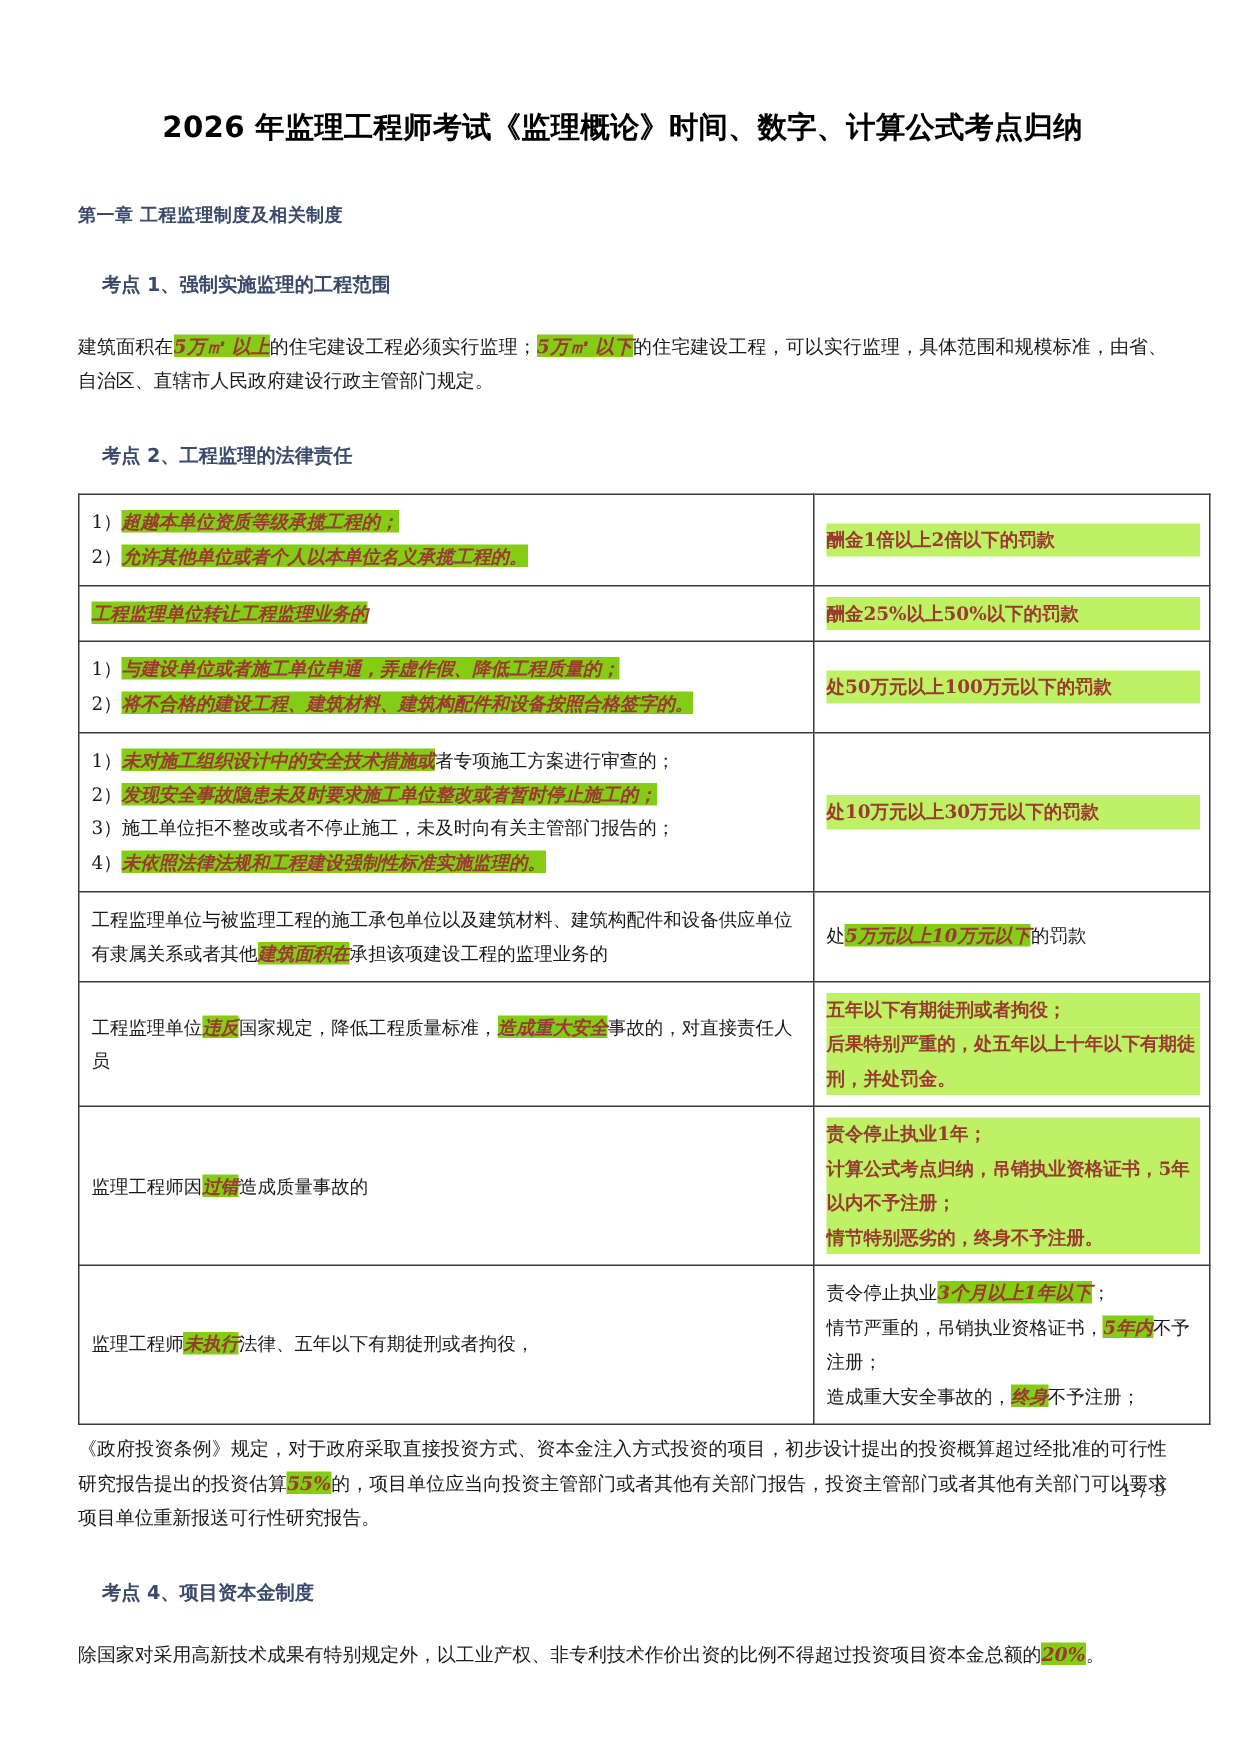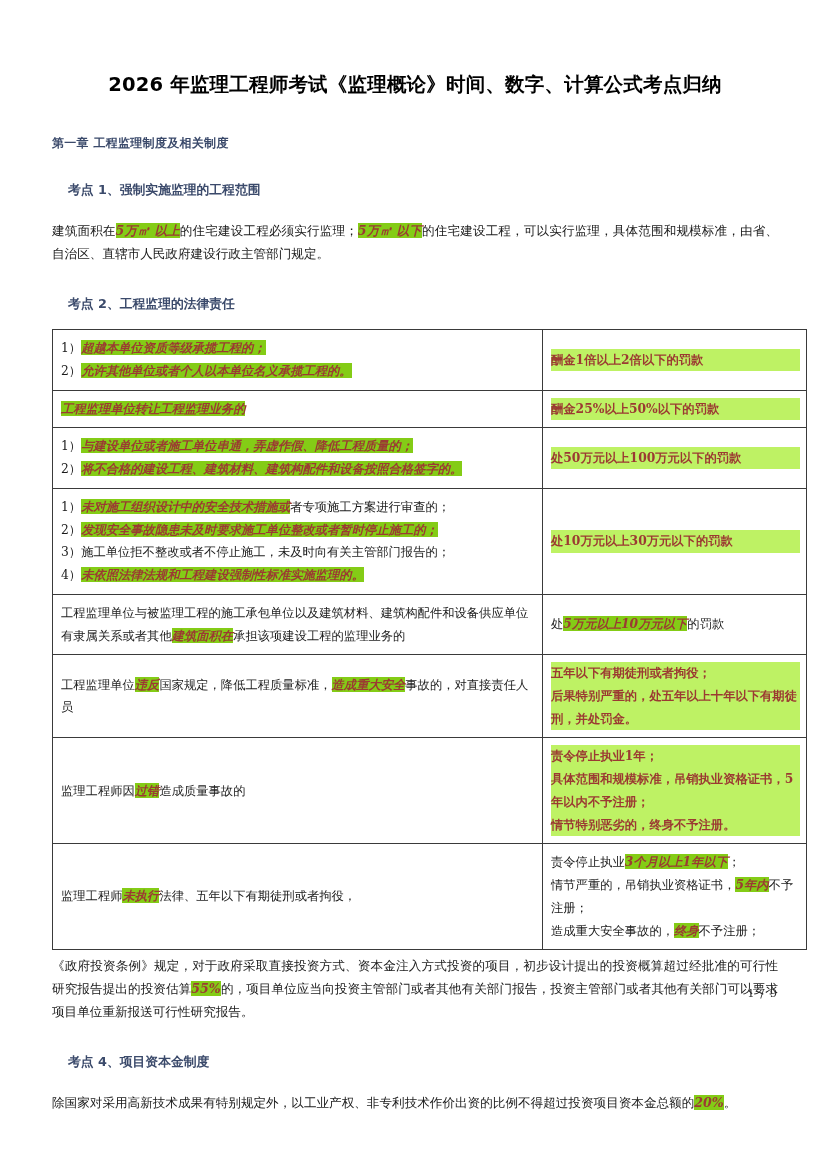--- a/index.html
+++ b/index.html
@@ -194,21 +194,21 @@
           <span class="pen-line pen-red">后果特别严重的，处五年以上十年以下有期徒刑，并处罚金。</span>
         </td>
       </tr>
 
       <tr>
         <td class="col-left">
           <span>监理工程师因</span><span class="hl">过错</span><span>造成质量事故的</span>
         </td>
         <td class="col-right">
           <span class="pen-line pen-red">责令停止执业1年；</span>
-          <span class="pen-line pen-red">具体范围和规模标准，吊销执业资格证书，5年以内不予注册；</span>
+          <span class="pen-line pen-red">计算公式考点归纳，吊销执业资格证书，5年以内不予注册；</span>
           <span class="pen-line pen-red">情节特别恶劣的，终身不予注册。</span>
         </td>
       </tr>
 
       <tr>
         <td class="col-left">
           <span>监理工程师</span><span class="hl">未执行</span><span>法律、五年以下有期徒刑或者拘役，</span>
         </td>
         <td class="col-right">
           <div class="pen-line"><span>责令停止执业</span><span class="hl">3个月以上1年以下</span><span>；</span></div>

